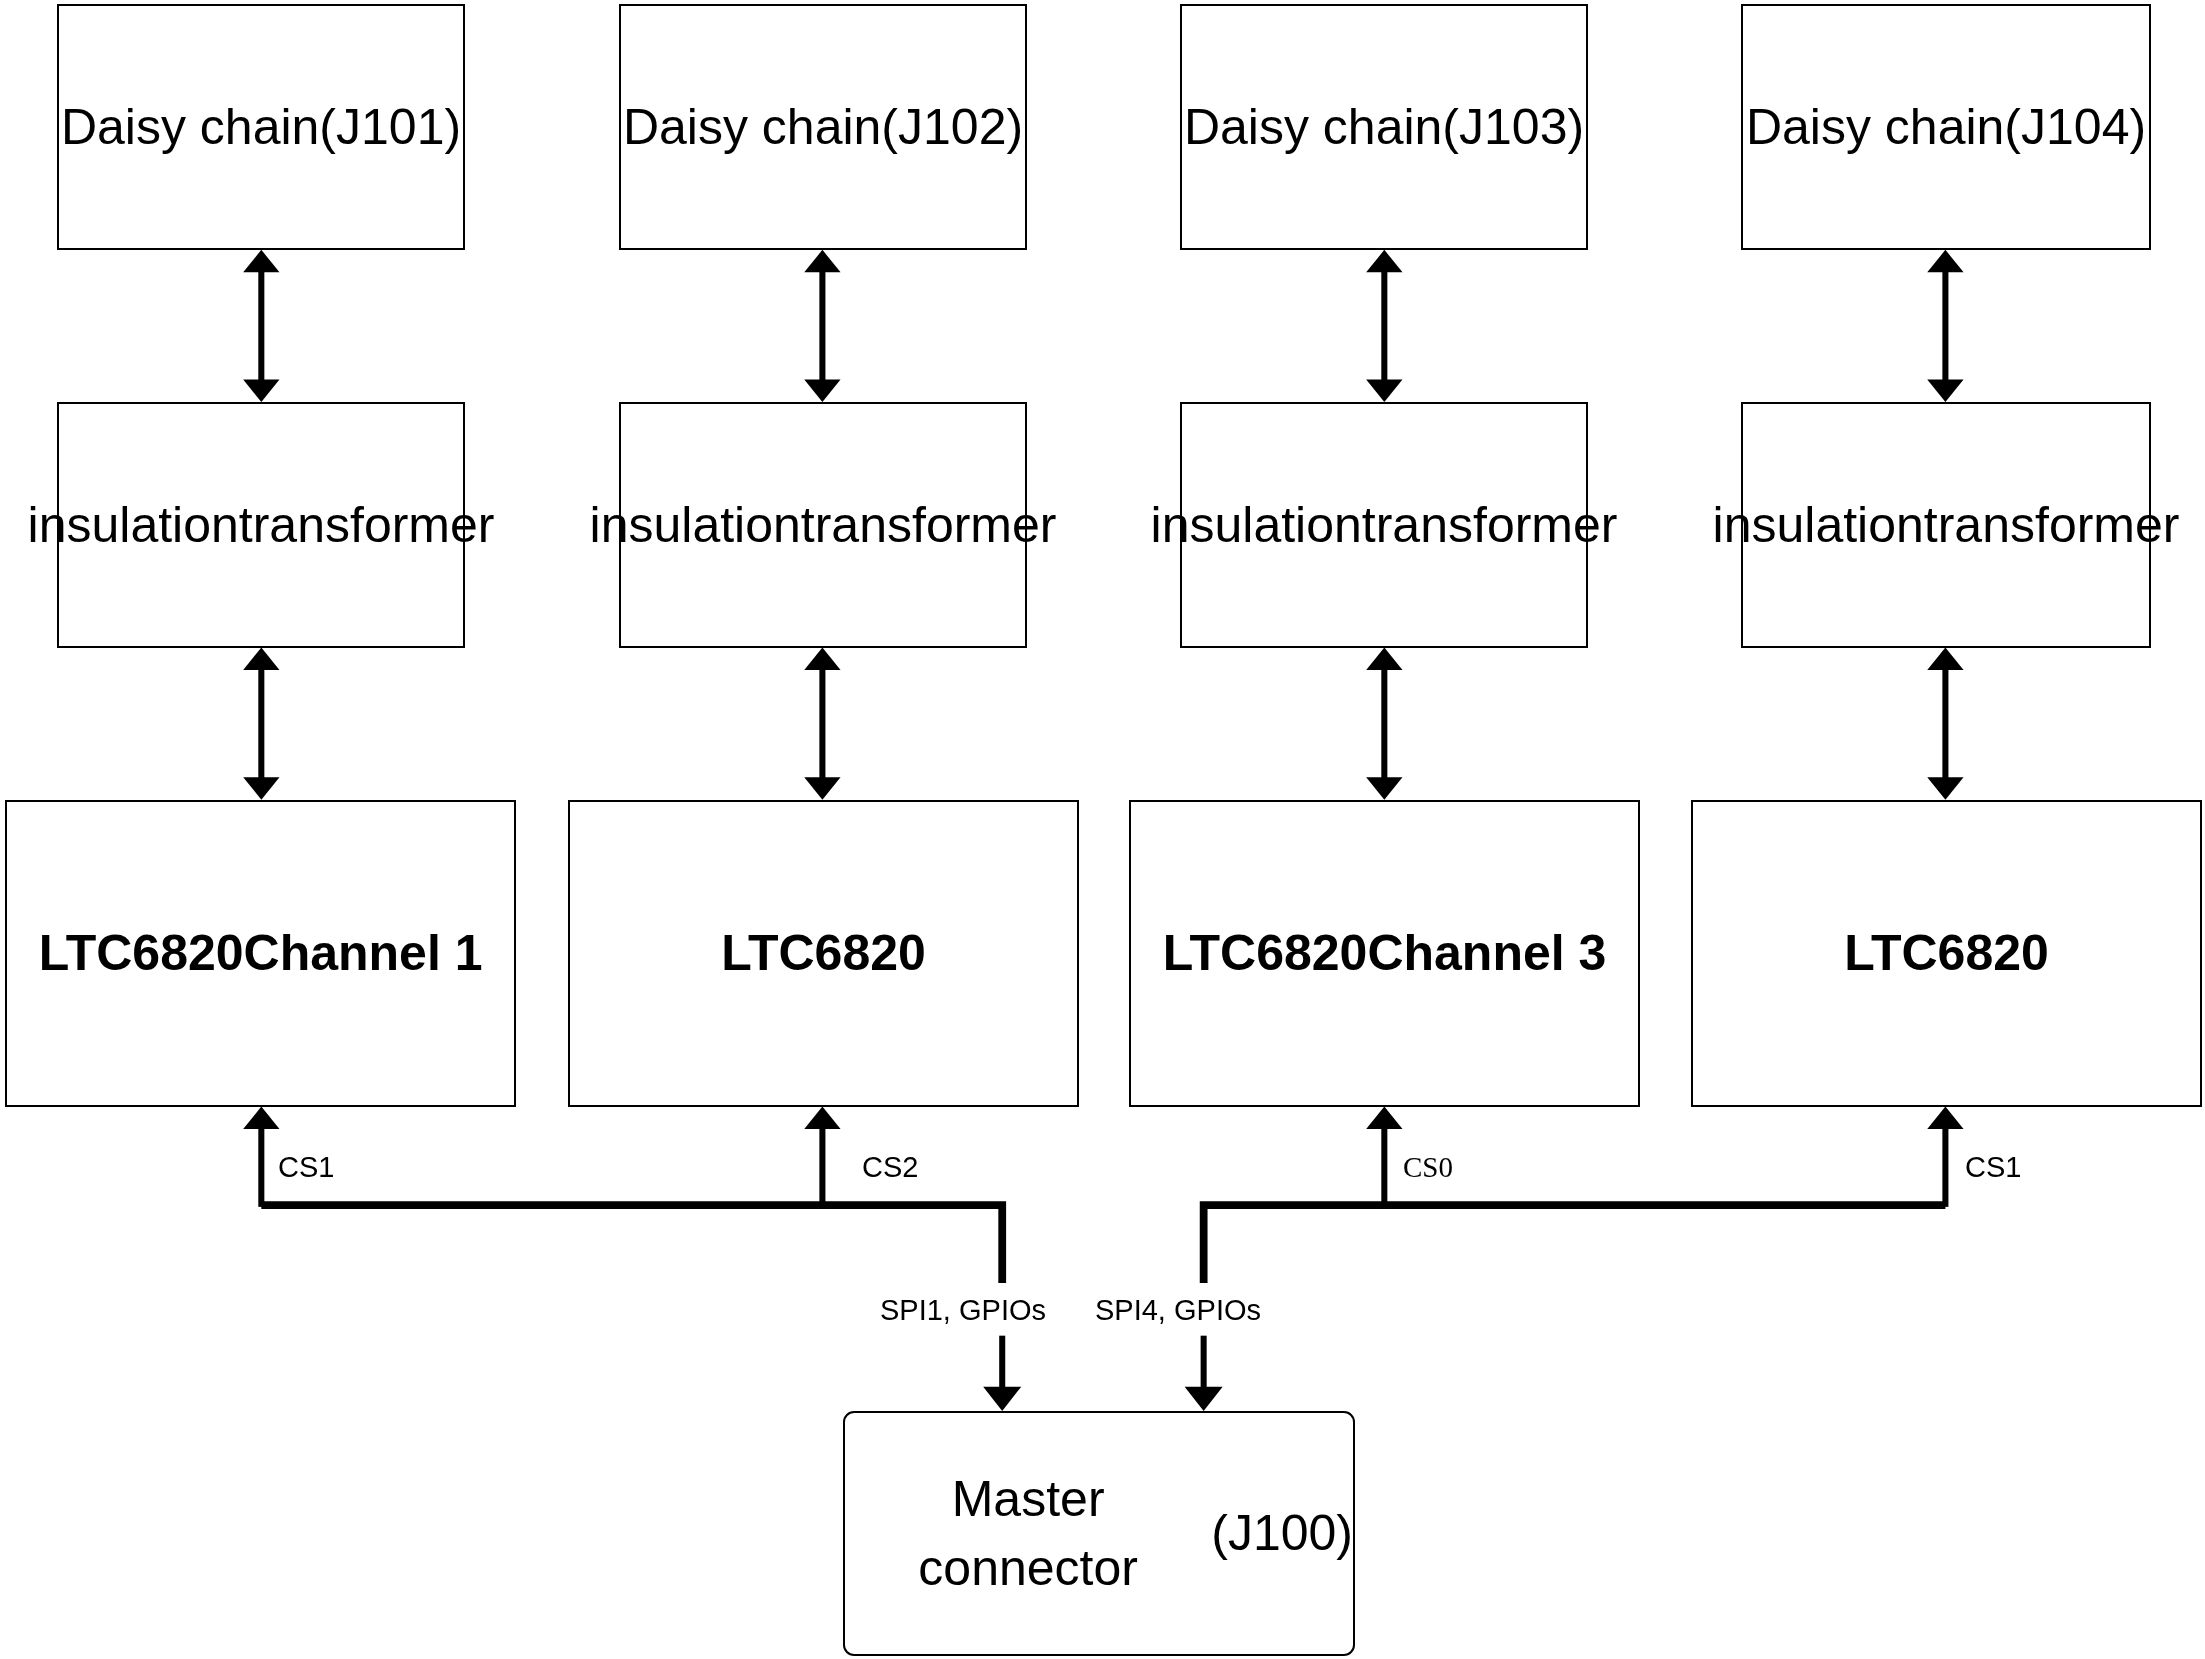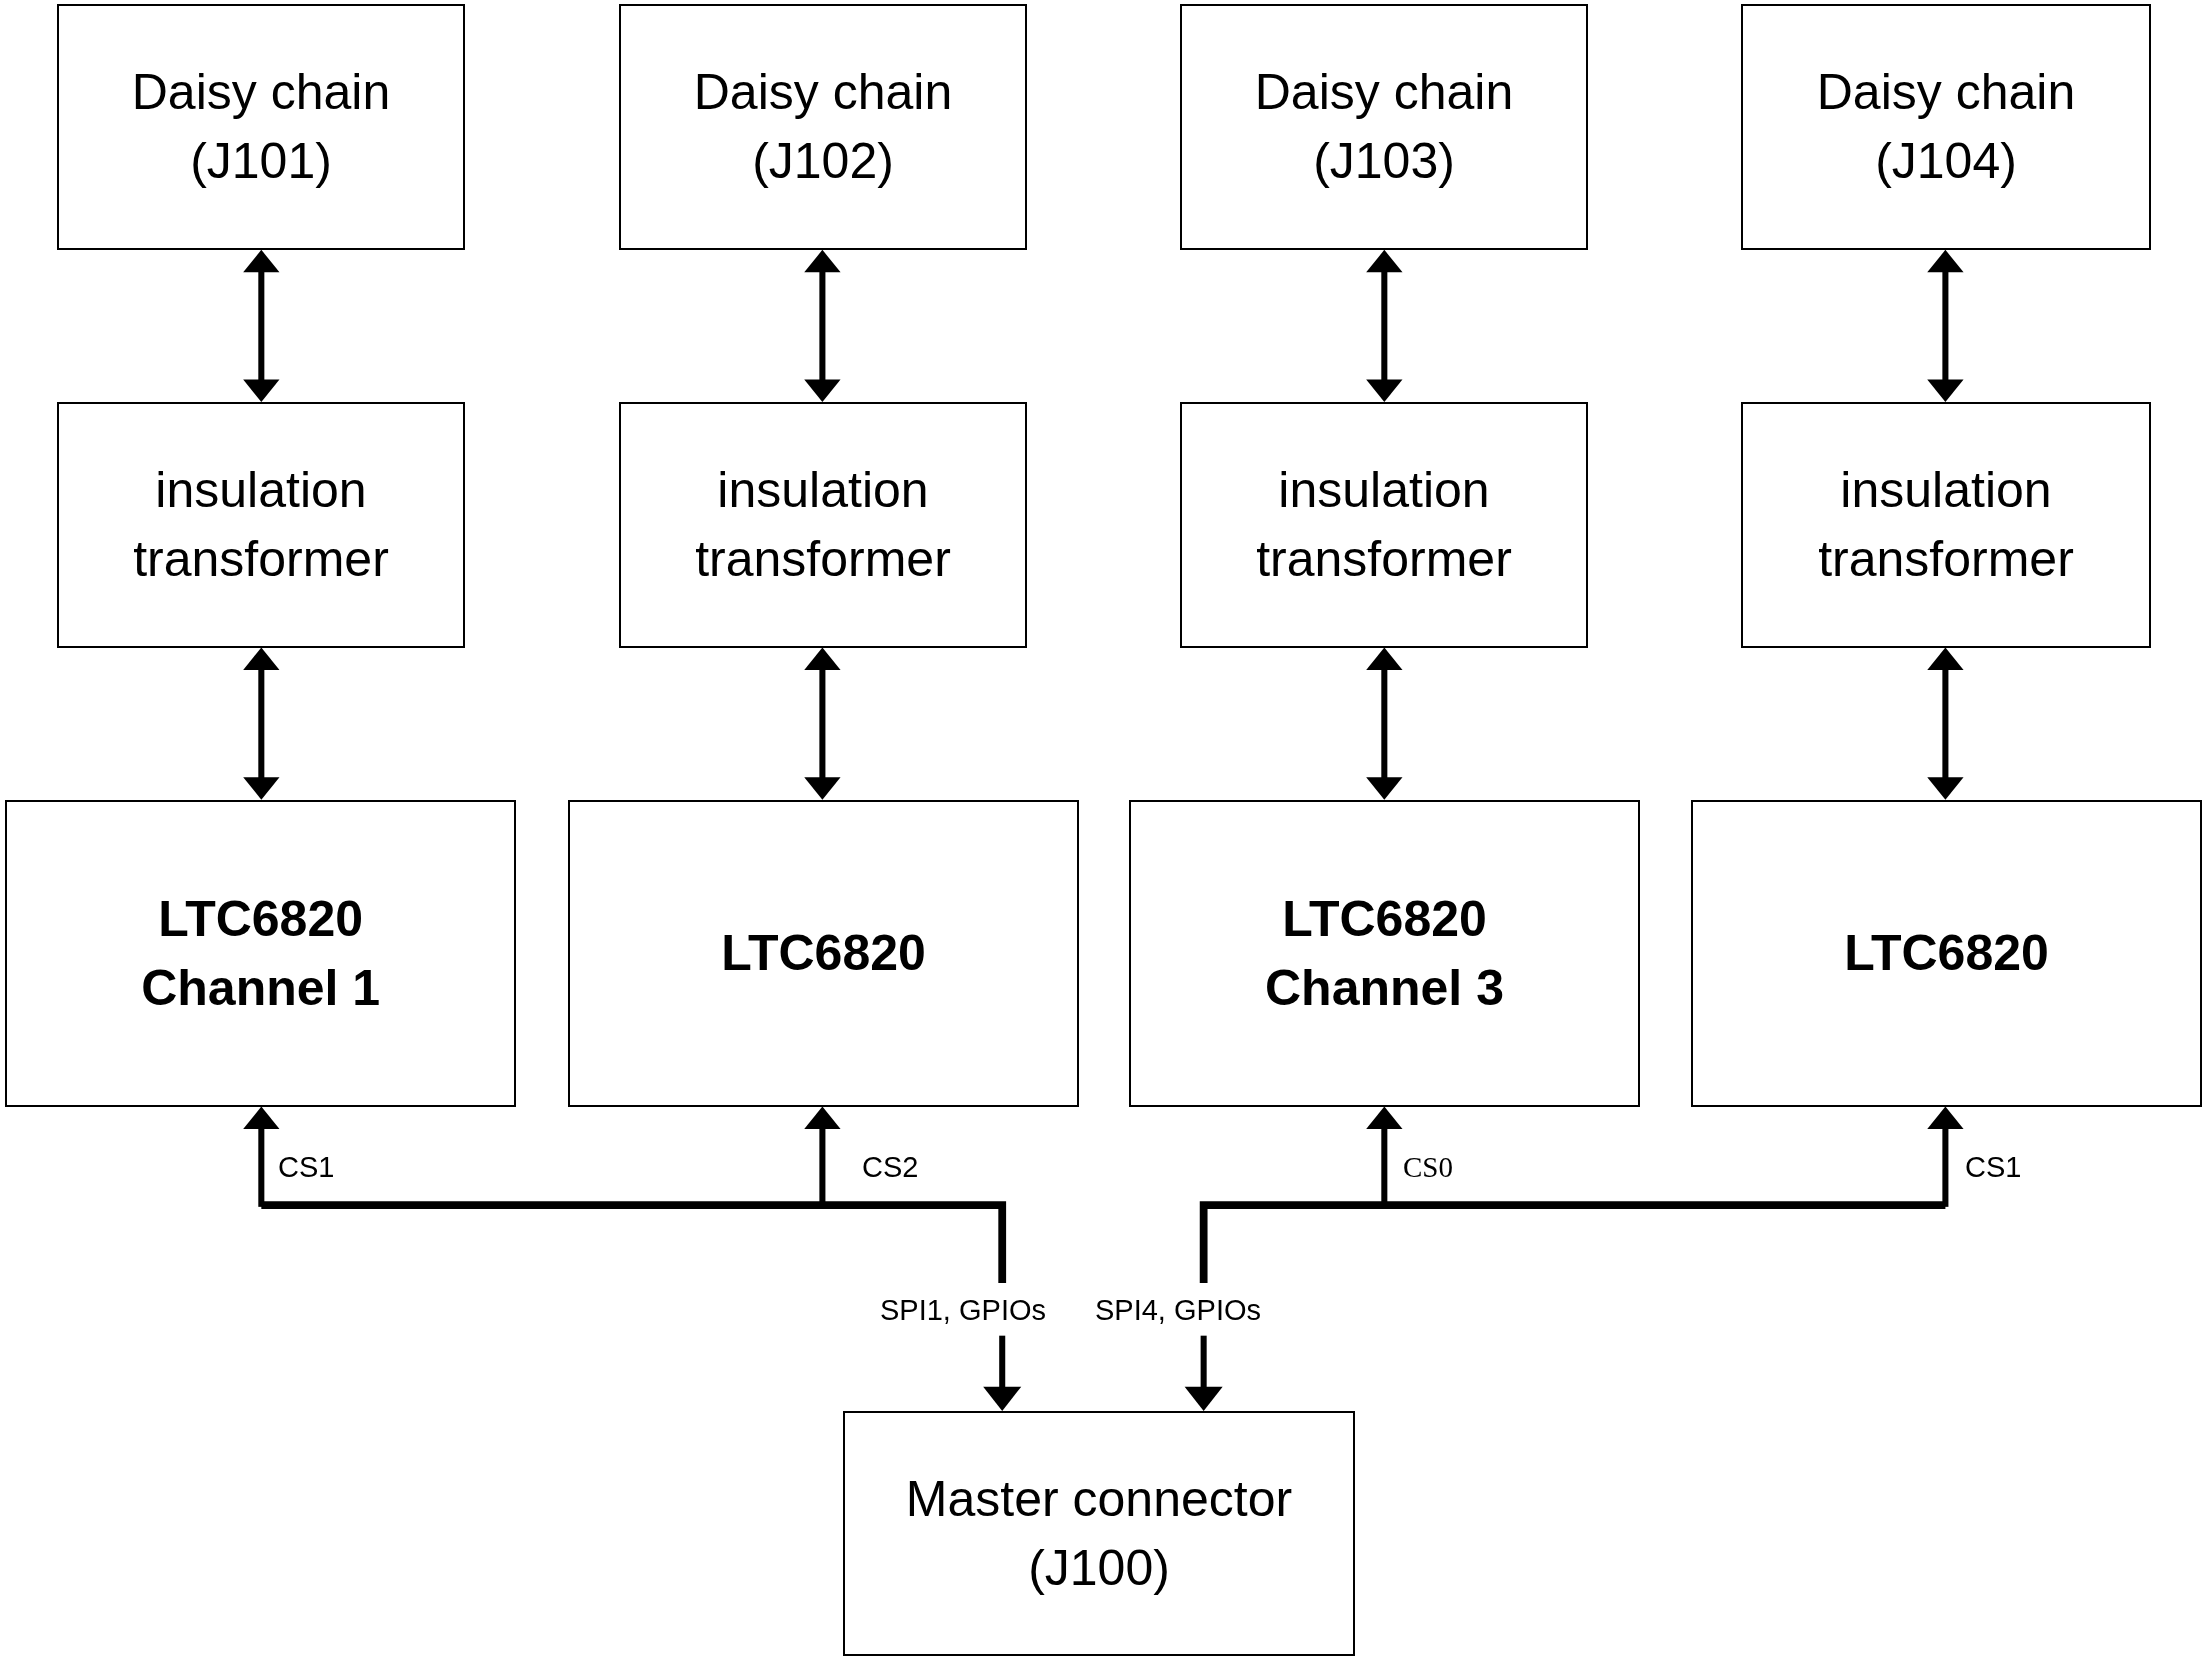--- a/index.html
+++ b/index.html
@@ -1,19 +1,19 @@
 <!DOCTYPE html>
 <html style="font-size:14px"><head>
 <meta charset="utf-8">
 <style>
   html, body { margin: 0; padding: 0; background: #ffffff; }
   body { width: 2205px; height: 1659px; position: relative; overflow: hidden;
          font-family: "Liberation Sans", "DejaVu Sans", sans-serif; color: #000; }
   .box { position: absolute; box-sizing: border-box; border: 2.6px solid #000; background: #fff;
-         display: flex; flex-direction: column; align-items: center; justify-content: center;
+         display: flex; flex-direction: row; align-items: center; justify-content: center;
          text-align: center; }
   .box span { display: block; font-size: 50px; line-height: 69px; }
   .box.bold span { font-weight: bold; }
   svg.wires { position: absolute; left: 0; top: 0; }
   .label { position: absolute; font-size: 29px; line-height: 40px; white-space: nowrap; }
 </style>
 </head>
 <body>
 
 <div class="box" style="left:57px;top:4.3px;width:408px;height:246px;">
@@ -58,21 +58,21 @@
   <span>LTC6820</span>
 </div>
 <div class="box bold" style="left:1129px;top:800px;width:511px;height:307px;">
   <span>LTC6820</span>
   <span>Channel 3</span>
 </div>
 <div class="box bold" style="left:1691px;top:800px;width:511px;height:307px;">
   <span>LTC6820</span>
 </div>
 
-<div class="box" style="left:843px;top:1411px;width:512px;height:245px;">
+<div class="box" style="left:843px;top:1411px;width:512px;height:245px;border-radius:11px;">
   <span>Master connector</span>
   <span>(J100)</span>
 </div>
 
 <svg class="wires" width="2205" height="1659" viewBox="0 0 2550 1919">
   <g stroke="#000" stroke-width="7" fill="none" stroke-linecap="butt">
 
     <line x1="302" y1="314" x2="302" y2="440"></line>
     <line x1="951" y1="314" x2="951" y2="440"></line>
     <line x1="1601" y1="314" x2="1601" y2="440"></line>

